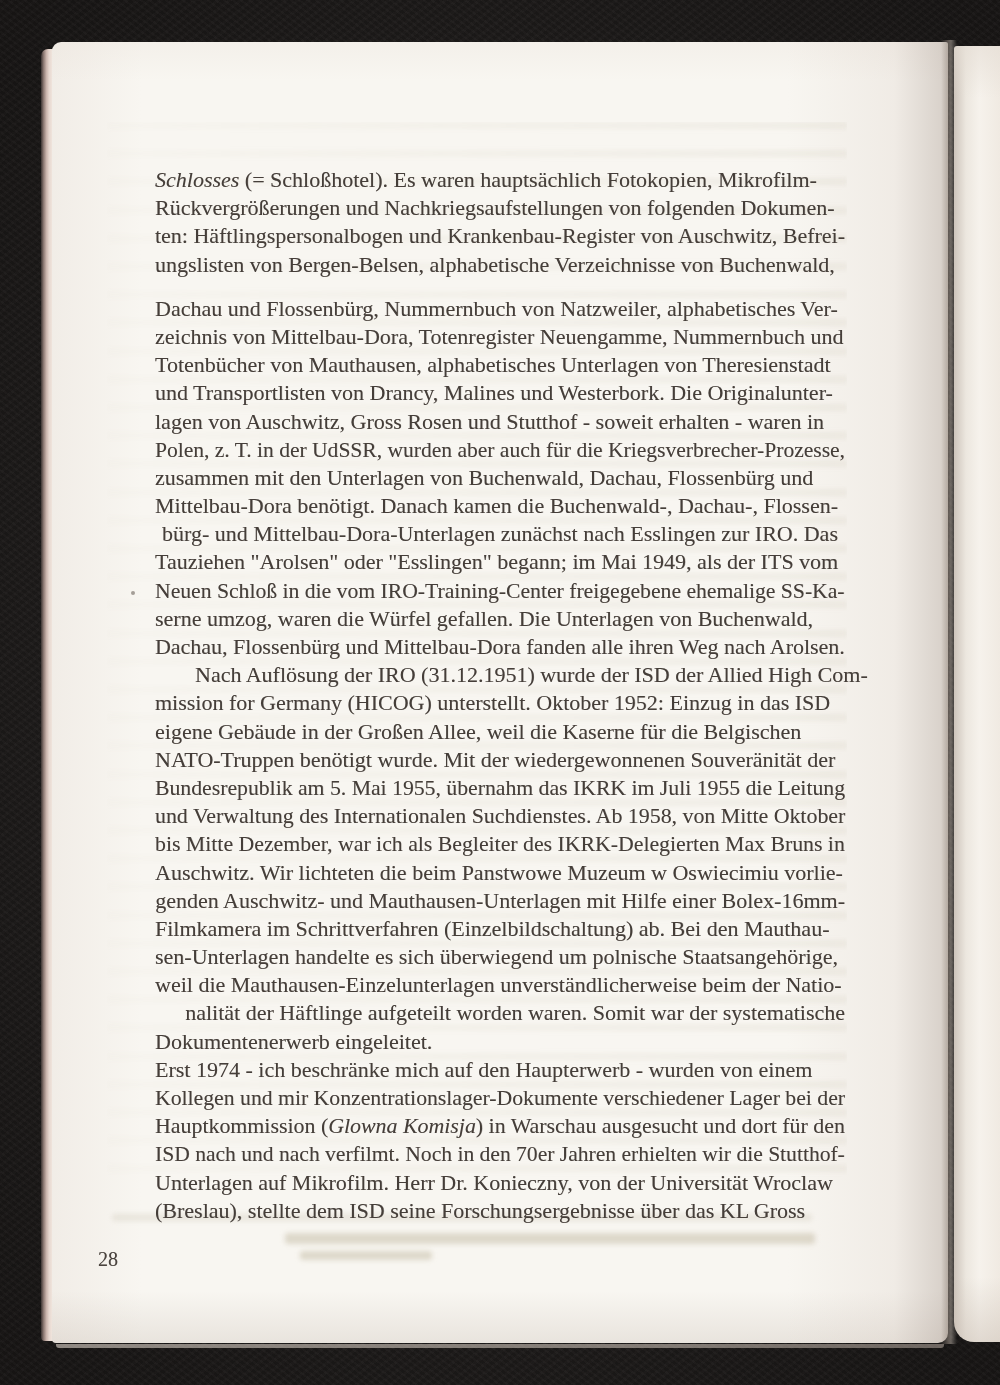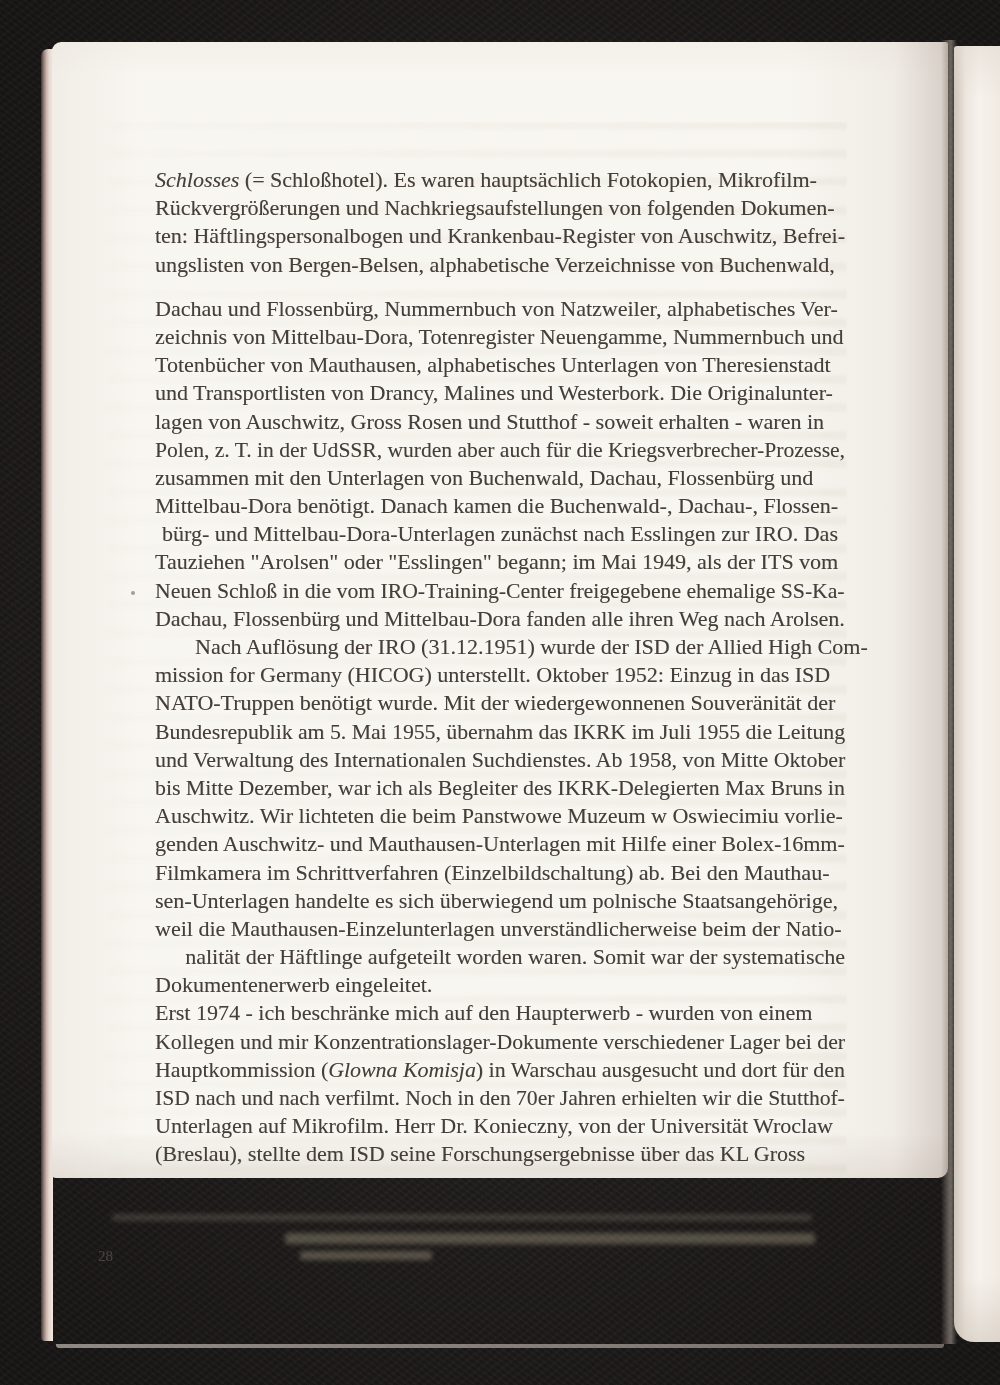--- a/index.html
+++ b/index.html
@@ -19,21 +19,21 @@
     overflow:hidden;
   }
   
   .page-stack{
     position:absolute;left:41px;top:49px;width:12px;height:1292px;
     background:linear-gradient(to right,#3c3432 0%,#8d7a74 22%,#c9b4ac 45%,#e6d7cf 68%,#f3e9e1 100%);
     border-radius:7px 0 0 4px;
   }
   
   .page{
-    position:absolute;left:52px;top:42px;width:896px;height:1136px;
+    position:absolute;left:52px;top:42px;width:896px;height:1301px;
     background:
       linear-gradient(to right, rgba(255,255,255,0) 82%, rgba(208,193,183,0.20) 94%, rgba(166,151,141,0.42) 100%),
       linear-gradient(to bottom, rgba(235,228,220,0.35) 0%, rgba(255,255,255,0) 3%, rgba(255,255,255,0) 96%, rgba(197,186,176,0.30) 100%),
       linear-gradient(to left, rgba(255,255,255,0) 90%, rgba(221,209,200,0.25) 100%),
       #f8f6f1;
     border-radius:9px 2px 10px 4px;
   }
   
   .ghost{
     position:absolute;left:55px;top:80px;width:740px;height:1060px;
@@ -54,21 +54,21 @@
     font-size:22px;color:#453e39;
     text-shadow:0.3px 0.3px 0.6px rgba(69,62,57,0.35);
   }
   .line{
     white-space:nowrap;line-height:28.2px;height:28.2px;
     transform-origin:left center;
   }
   .line .it{font-style:italic;}
   .page-number{
     position:absolute;left:46px;top:1206px;
-    font-size:15px;color:#4a433e;
+    font-size:20px;color:#4a433e;
     text-shadow:0.3px 0.3px 0.6px rgba(69,62,57,0.35);
   }
   
   .gutter{
     position:absolute;left:941px;top:40px;width:16px;height:1304px;
     background:linear-gradient(to right, rgba(190,180,170,0) 0%, rgba(151,139,129,0.55) 45%, rgba(208,198,188,0.45) 62%, rgba(245,240,233,0) 100%);
   }
   
   .next-page{
     position:absolute;left:954px;top:46px;width:46px;height:1296px;
@@ -105,29 +105,31 @@
         <div class="line j" style="word-spacing: 0px;"><span>zeichnis von Mittelbau-Dora, Totenregister Neuengamme, Nummernbuch und</span></div>
         <div class="line j" style="word-spacing: 0px;"><span>Totenbücher von Mauthausen, alphabetisches Unterlagen von Theresienstadt</span></div>
         <div class="line j" style="word-spacing: 0px;"><span>und Transportlisten von Drancy, Malines und Westerbork. Die Originalunter-</span></div>
         <div class="line j" style="word-spacing: 0px;"><span>lagen von Auschwitz, Gross Rosen und Stutthof - soweit erhalten - waren in</span></div>
         <div class="line j" style="transform: scaleX(0.978723);"><span>Polen, z. T. in der UdSSR, wurden aber auch für die Kriegsverbrecher-Prozesse,</span></div>
         <div class="line j" style="word-spacing: 0px;"><span>zusammen mit den Unterlagen von Buchenwald, Dachau, Flossenbürg und</span></div>
         <div class="line j" style="word-spacing: 0px;"><span>Mittelbau-Dora benötigt. Danach kamen die Buchenwald-, Dachau-, Flossen-</span></div>
         <div class="line j" style="word-spacing: 0px; text-align: center;"><span>bürg- und Mittelbau-Dora-Unterlagen zunächst nach Esslingen zur IRO. Das</span></div>
         <div class="line j" style="word-spacing: 0px;"><span>Tauziehen "Arolsen" oder "Esslingen" begann; im Mai 1949, als der ITS vom</span></div>
         <div class="line j" style="transform: scaleX(0.984308);"><span>Neuen Schloß in die vom IRO-Training-Center freigegebene ehemalige SS-Ka-</span></div>
+        <div class="line j" style="word-spacing: 0px;"><span>serne umzog, waren die Würfel gefallen. Die Unterlagen von Buchenwald,</span></div>
         <div class="line j" style="transform: scaleX(0.998553);"><span>Dachau, Flossenbürg und Mittelbau-Dora fanden alle ihren Weg nach Arolsen.</span></div>
         <div class="line j" style="word-spacing: 0px; margin-left: 40px;"><span>Nach Auflösung der IRO (31.12.1951) wurde der ISD der Allied High Com-</span></div>
         <div class="line j" style="word-spacing: 0px;"><span>mission for Germany (HICOG) unterstellt. Oktober 1952: Einzug in das ISD</span></div>
+        <div class="line j" style="word-spacing: 0px;"><span>eigene Gebäude in der Großen Allee, weil die Kaserne für die Belgischen</span></div>
         <div class="line j" style="word-spacing: 0px;"><span>NATO-Truppen benötigt wurde. Mit der wiedergewonnenen Souveränität der</span></div>
         <div class="line j" style="transform: scaleX(0.987124);"><span>Bundesrepublik am 5. Mai 1955, übernahm das IKRK im Juli 1955 die Leitung</span></div>
         <div class="line j" style="transform: scaleX(0.994236);"><span>und Verwaltung des Internationalen Suchdienstes. Ab 1958, von Mitte Oktober</span></div>
         <div class="line j" style="transform: scaleX(0.989957);"><span>bis Mitte Dezember, war ich als Begleiter des IKRK-Delegierten Max Bruns in</span></div>
         <div class="line j" style="word-spacing: 0px;"><span>Auschwitz. Wir lichteten die beim Panstwowe Muzeum w Oswiecimiu vorlie-</span></div>
-        <div class="line j" style="word-spacing: 0px;"><span>genden Auschwitz- und Mauthausen-Unterlagen mit Hilfe einer Bolex-16mm-</span></div>
+        <div class="line j" style="word-spacing: 0px; text-align: right;"><span>genden Auschwitz- und Mauthausen-Unterlagen mit Hilfe einer Bolex-16mm-</span></div>
         <div class="line j" style="word-spacing: 0px;"><span>Filmkamera im Schrittverfahren (Einzelbildschaltung) ab. Bei den Mauthau-</span></div>
         <div class="line j" style="word-spacing: 0px;"><span>sen-Unterlagen handelte es sich überwiegend um polnische Staatsangehörige,</span></div>
         <div class="line j" style="word-spacing: 0px;"><span>weil die Mauthausen-Einzelunterlagen unverständlicherweise beim der Natio-</span></div>
         <div class="line j" style="word-spacing: 0px; text-align: right;"><span>nalität der Häftlinge aufgeteilt worden waren. Somit war der systematische</span></div>
         <div class="line"><span>Dokumentenerwerb eingeleitet.</span></div>
         <div class="line j" style="word-spacing: 0px;"><span>Erst 1974 - ich beschränke mich auf den Haupterwerb - wurden von einem</span></div>
         <div class="line j" style="transform: scaleX(0.987124);"><span>Kollegen und mir Konzentrationslager-Dokumente verschiedener Lager bei der</span></div>
         <div class="line j" style="transform: scaleX(0.994236);"><span>Hauptkommission (</span><span class="it">Glowna Komisja</span><span>) in Warschau ausgesucht und dort für den</span></div>
         <div class="line j" style="transform: scaleX(0.980114);"><span>ISD nach und nach verfilmt. Noch in den 70er Jahren erhielten wir die Stutthof-</span></div>
         <div class="line j" style="word-spacing: 0px;"><span>Unterlagen auf Mikrofilm. Herr Dr. Konieczny, von der Universität Wroclaw</span></div>

